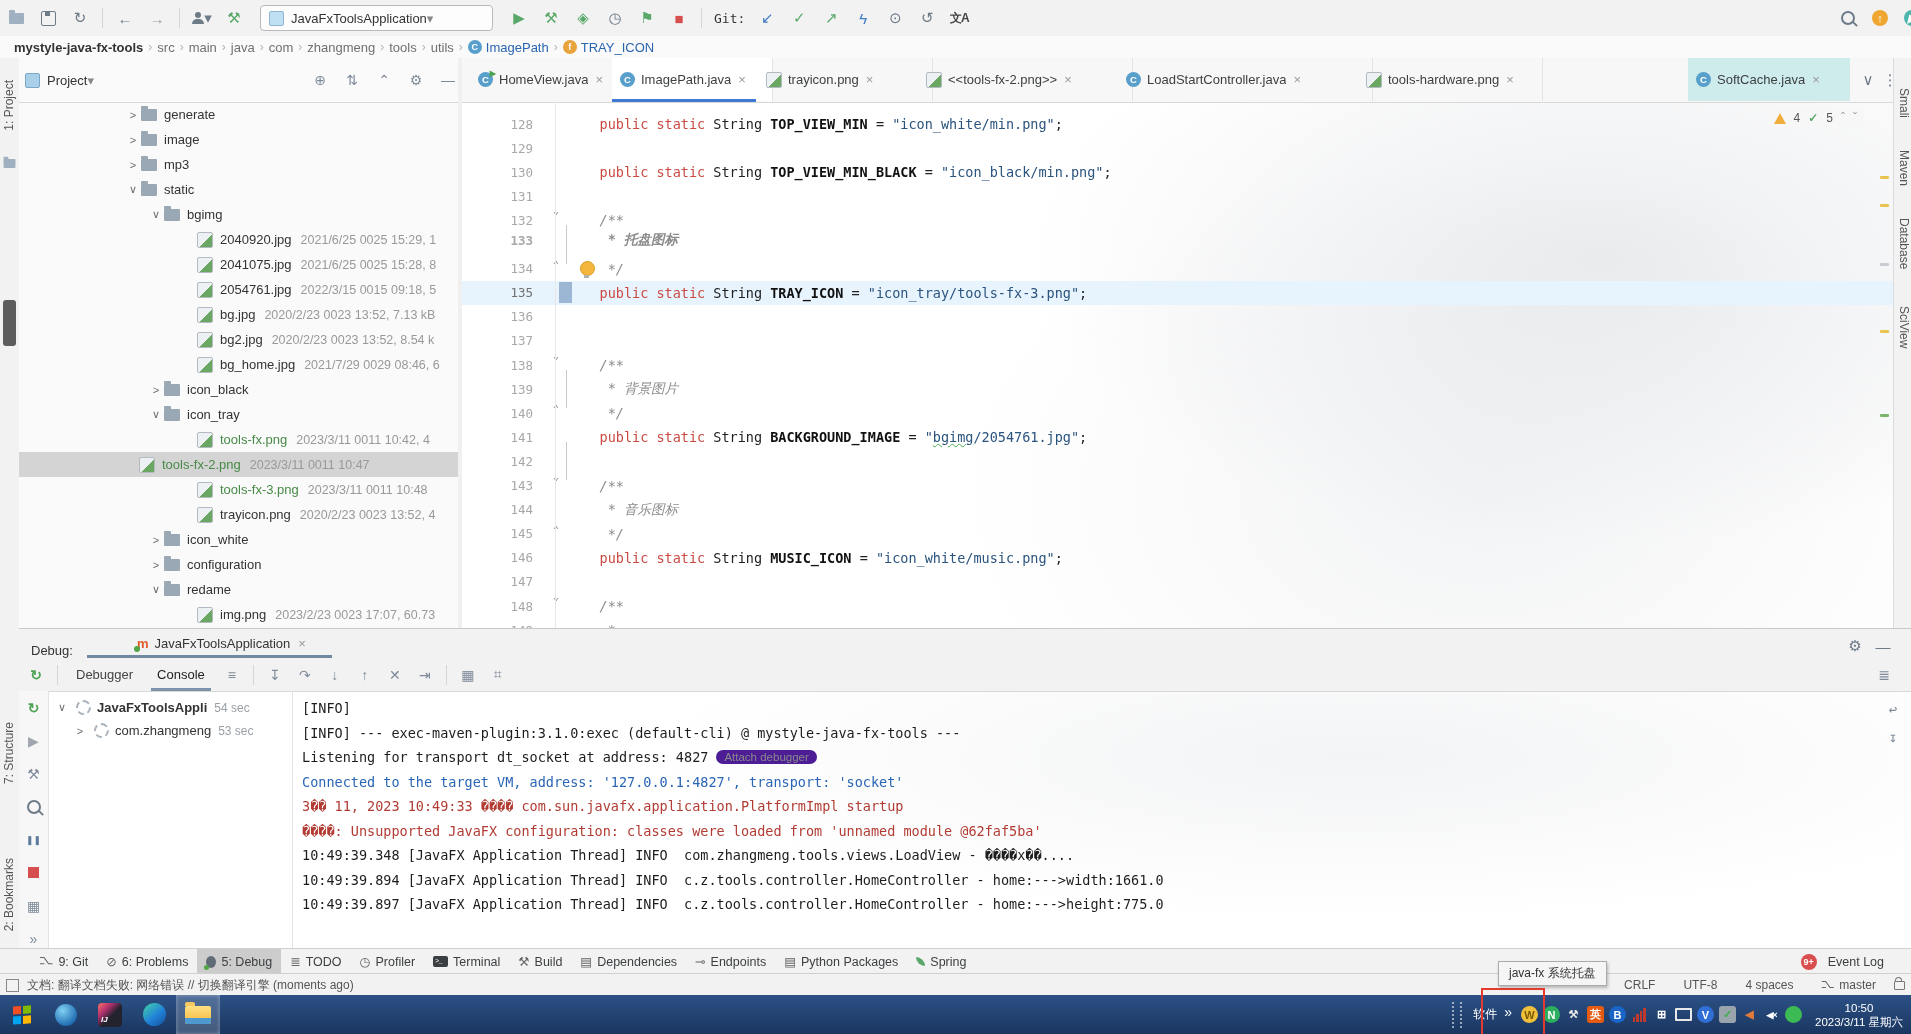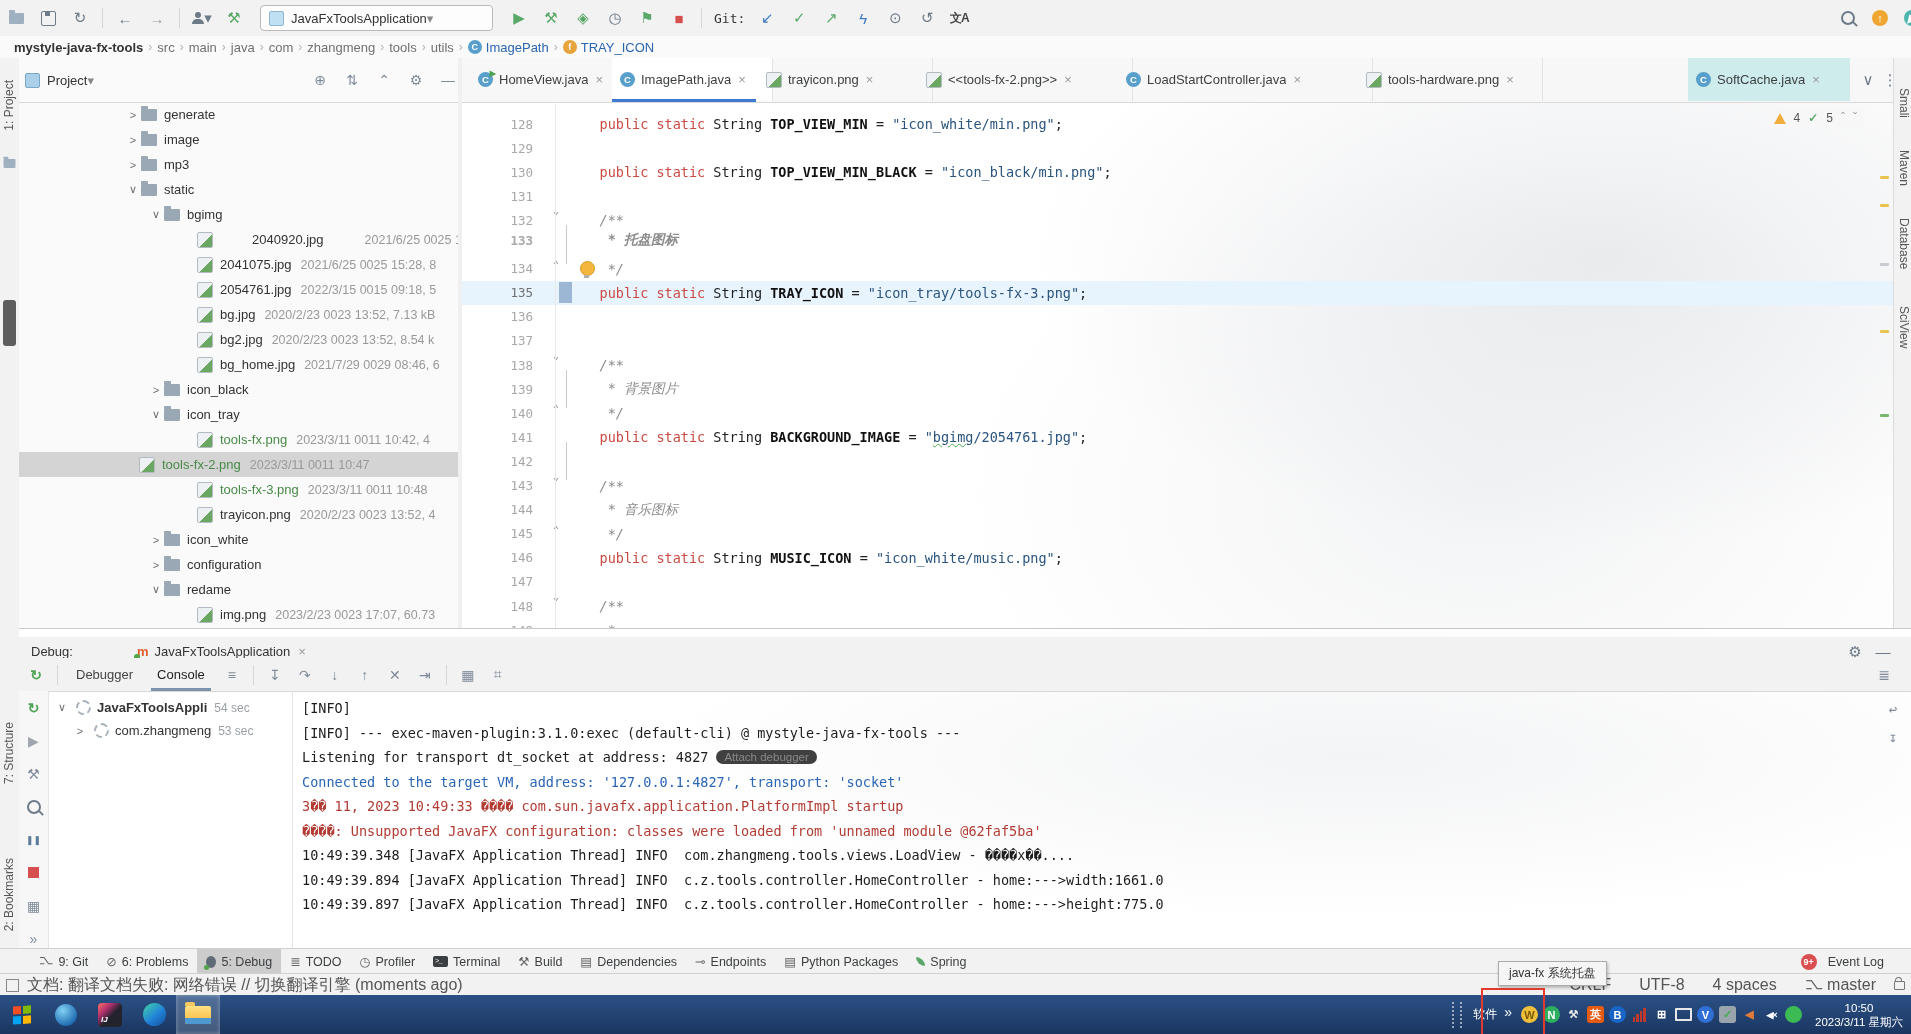--- a/index.html
+++ b/index.html
@@ -71,50 +71,50 @@
   .caretblk{position:absolute;width:13px;height:21px;background:#9cb7d4;}
   .foldline{position:absolute;width:1px;background:#c8c8c8;}
   #inspect{position:absolute;top:50px;right:30px;height:20px;display:flex;align-items:center;gap:8px;font-size:12px;color:#555;background:rgba(247,247,247,.85);padding:0 6px;border-radius:4px;}
   .warntri{width:0;height:0;border-left:6px solid transparent;border-right:6px solid transparent;border-bottom:11px solid #efae3c;display:inline-block;}
   .stripemark{position:absolute;width:9px;height:3px;border-radius:1px;}
   .wm{position:absolute;pointer-events:none;}
   
   #rightstripe{left:1893px;top:58px;width:18px;height:890px;background:#f2f2f2;border-left:1px solid #dcdcdc;}
   
   #debug{left:19px;top:628px;width:1892px;height:320px;background:#fff;border-top:1px solid #c9c9c9;}
-  #dbghead{position:absolute;left:0;top:8px;right:0;height:29px;background:#f2f2f2;display:flex;align-items:center;}
+  #dbghead{position:absolute;left:0;top:0;right:0;height:29px;background:#f2f2f2;display:flex;align-items:flex-end;}
   #dbgtab{display:flex;align-items:center;margin-left:58px;padding:0 6px;height:100%;position:relative;}
   #dbgtabline{position:absolute;left:68px;top:26px;width:245px;height:3px;background:#7188a3;}
   .mavenm{color:#e05a2b;font-weight:bold;font-size:13px;position:relative;margin-right:6px;}
   .mavenm::after{content:"";position:absolute;width:6px;height:6px;border-radius:50%;background:#51a545;left:-3px;bottom:-1px;}
   #dbgbar{position:absolute;left:0;top:29px;right:0;height:33px;background:#f2f2f2;border-bottom:1px solid #d8d8d8;display:flex;align-items:center;}
   .dtab{padding:0 12px;color:#444;height:100%;display:flex;align-items:center;position:relative;}
   .dtab.active::after{content:"";position:absolute;left:6px;right:6px;bottom:0;height:3px;background:#7d93ab;}
   .dico{width:26px;height:22px;display:flex;align-items:center;justify-content:center;color:#7f8b9a;font-size:14px;margin:0 2px;}
   #dbgstrip{position:absolute;left:0;top:62px;width:29px;bottom:0;border-right:1px solid #e3e3e3;background:#f7f7f7;}
   .sico{position:absolute;left:4px;width:21px;height:21px;display:flex;align-items:center;justify-content:center;font-size:14px;color:#7f8b9a;}
   #dbgtree{position:absolute;left:29px;top:62px;width:244px;bottom:0;border-right:1px solid #e3e3e3;overflow:hidden;}
   .drow{height:23px;display:flex;align-items:center;white-space:nowrap;padding-left:6px;}
   .spin{width:11px;height:11px;border:2px dashed #a9b2bb;border-radius:50%;margin:0 6px;flex:none;}
   .dtime{color:#9aa0a6;font-size:12px;margin-left:7px;}
   #console{position:absolute;left:273px;top:62px;right:0;bottom:0;overflow:hidden;font-family:"DejaVu Sans Mono","Liberation Mono",monospace;font-size:13.5px;}
   .conline{position:absolute;left:10px;right:40px;height:24.5px;display:flex;align-items:center;white-space:pre;}
   .ct-plain{color:#1d1d1d;} .ct-system{color:#2a66b5;} .ct-error{color:#b23c33;}
-  .badge{background:#404040;color:#8a8a8a;font-family:"Liberation Sans",sans-serif;font-size:11.5px;border-radius:8px;padding:1px 8px;margin-left:8px;}
+  .badge{background:#4c1d95;color:#8a8a8a;font-family:"Liberation Sans",sans-serif;font-size:11.5px;border-radius:8px;padding:1px 8px;margin-left:8px;}
   .conricon{position:absolute;right:8px;width:20px;height:20px;display:flex;align-items:center;justify-content:center;color:#7f8b9a;font-size:14px;}
   
   #twbar{left:0;top:948px;width:1911px;height:25px;background:#f2f2f2;border-top:1px solid #d0d0d0;display:flex;align-items:center;font-size:12.5px;color:#3c3f41;}
   .twitem{display:flex;align-items:center;gap:5px;padding:0 9px;height:100%;white-space:nowrap;}
   .twitem.active{background:#cccccc;}
   .minibug{width:10px;height:12px;background:#5f6b76;border-radius:5px/6px;position:relative;}
   .minibug::after{content:"";position:absolute;width:5px;height:5px;background:#51a545;border-radius:50%;left:-2px;bottom:-2px;}
   .termico{width:13px;height:11px;background:#3c3f41;border-radius:2px;color:#fff;font-size:7px;line-height:10px;padding-left:2px;}
   .leaf{width:9px;height:9px;background:#59a869;border-radius:0 100% 0 100%;}
   .evbadge{width:16px;height:16px;border-radius:50%;background:#d94f4f;color:#fff;font-size:9px;font-weight:bold;display:flex;align-items:center;justify-content:center;margin-right:6px;}
-  #status{left:0;top:973px;width:1911px;height:22px;background:#f2f2f2;border-top:1px solid #d0d0d0;display:flex;align-items:center;font-size:16px;color:#555;}
+  #status{left:0;top:973px;width:1911px;height:22px;background:#f2f2f2;border-top:1px solid #d0d0d0;display:flex;align-items:center;font-size:12px;color:#555;}
   .stitem{margin:0 14px;white-space:nowrap;}
   .lockic{width:9px;height:7px;border:1.5px solid #777;border-radius:1px;position:relative;display:inline-block;}
   .lockic::before{content:"";position:absolute;width:5px;height:4px;border:1.5px solid #777;border-bottom:none;border-radius:4px 4px 0 0;left:0px;top:-5px;}
   
   #taskbar{left:0;top:995px;width:1911px;height:39px;background:linear-gradient(#2c5186,#1a3660);display:flex;align-items:center;color:#fff;}
   .tbslot{width:44px;height:39px;display:flex;align-items:center;justify-content:center;}
   .tbslot.active{background:rgba(255,255,255,.18);box-shadow:inset 0 0 4px rgba(255,255,255,.35);}
   .winflag{display:grid;grid-template-columns:8px 8px;grid-template-rows:8px 8px;gap:1.5px;transform:skewY(-4deg);}
   .winflag i{display:block;}
   .sphere{width:22px;height:22px;border-radius:50%;background:radial-gradient(circle at 35% 30%,#7fd0f2,#2470b5 70%,#123f73);}
@@ -270,21 +270,21 @@
         <div class="trow" style="padding-left: 106px;">
           <span class="tchev">∨</span>
           <i class="tfold"></i>
           <span>static</span>
         </div>
         <div class="trow" style="padding-left: 129px;">
           <span class="tchev">∨</span>
           <i class="tfold"></i>
           <span>bgimg</span>
         </div>
-        <div class="trow" style="padding-left: 178px; gap: 32px;">
+        <div class="trow" style="padding-left: 178px;">
           <i class="timg"></i>
           <span>2040920.jpg</span>
           <span class="tmeta">2021/6/25 0025 15:29, 1</span>
         </div>
         <div class="trow" style="padding-left: 178px;">
           <i class="timg"></i>
           <span>2041075.jpg</span>
           <span class="tmeta">2021/6/25 0025 15:28, 8</span>
         </div>
         <div class="trow" style="padding-left: 178px;">

